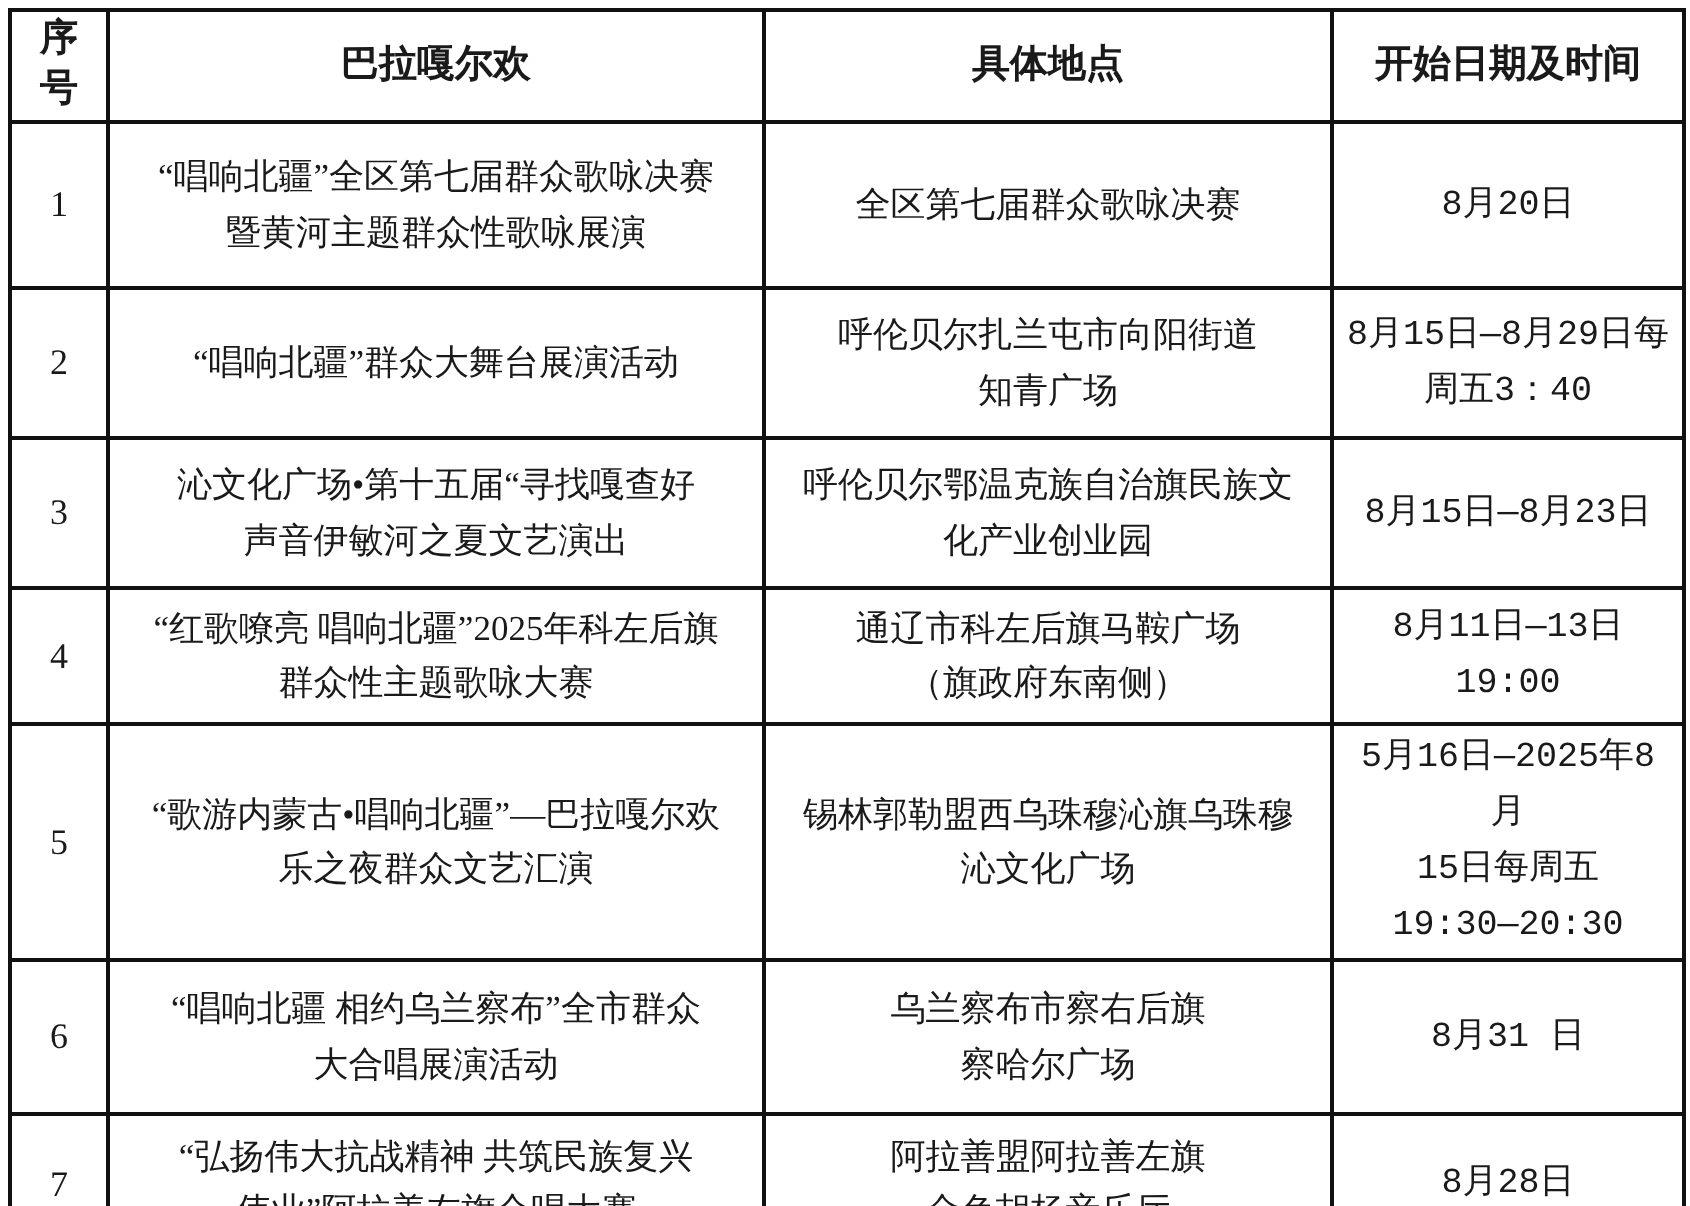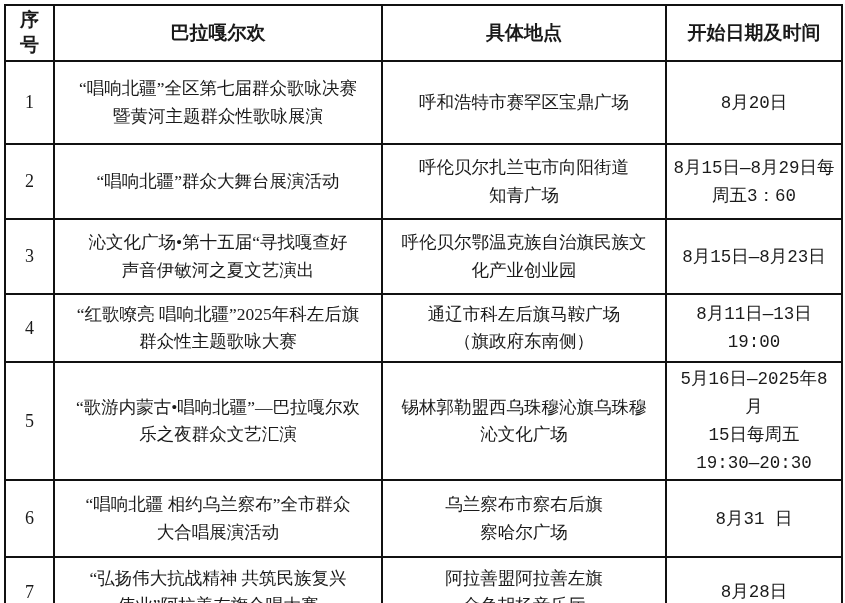--- a/index.html
+++ b/index.html
@@ -82,30 +82,30 @@
       <tr class="hdr">
         <th>序号</th>
         <th>巴拉嘎尔欢</th>
         <th>具体地点</th>
         <th>开始日期及时间</th>
       </tr>
       <tr class="r-1">
         <td class="cell-no">1</td>
         <td class="cell-name">“唱响北疆”全区第七届群众歌咏决赛
 暨黄河主题群众性歌咏展演</td>
-        <td class="cell-loc">呼和浩特市赛罕区宝鼎广场</td>
+        <td class="cell-loc">全区第七届群众歌咏决赛</td>
         <td class="cell-date">8月20日</td>
       </tr>
       <tr class="r-2">
         <td class="cell-no">2</td>
         <td class="cell-name">“唱响北疆”群众大舞台展演活动</td>
         <td class="cell-loc">呼伦贝尔扎兰屯市向阳街道
 知青广场</td>
         <td class="cell-date">8月15日—8月29日每
-周五3：60</td>
+周五3：40</td>
       </tr>
       <tr class="r-3">
         <td class="cell-no">3</td>
         <td class="cell-name">沁文化广场•第十五届“寻找嘎查好
 声音伊敏河之夏文艺演出</td>
         <td class="cell-loc">呼伦贝尔鄂温克族自治旗民族文
 化产业创业园</td>
         <td class="cell-date">8月15日—8月23日</td>
       </tr>
       <tr class="r-4">

